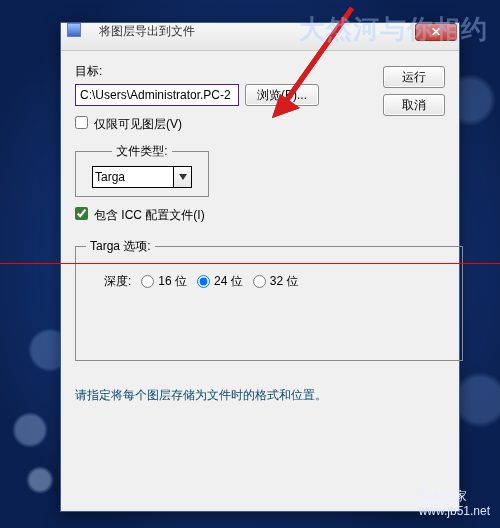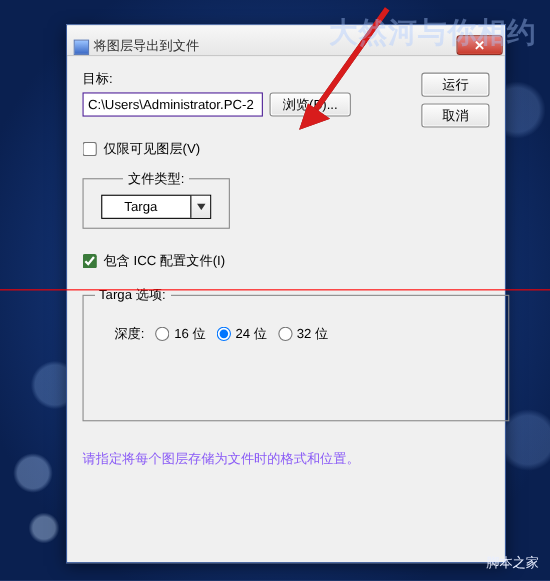--- a/index.html
+++ b/index.html
@@ -63,23 +63,23 @@
     box-shadow: 0 3px 14px rgba(0,0,0,0.5);
     z-index: 10;
     display: flex;
     flex-direction: column;
   }
   .titlebar {
     height: 28px;
     background: linear-gradient(#f7f7f7, #e7e7e7);
     border-bottom: 1px solid #c8c8c8;
     display: flex;
-    align-items: flex-end;
+    align-items: flex-start;
     padding: 0 2px 0 6px;
-    gap: 4px;
+    gap: 18px;
   }
   .titlebar .appicon {
     width: 14px; height: 14px;
     background: linear-gradient(#9ac3ff,#3b69c5);
     border: 1px solid #5d7dbb;
   }
   .titlebar .title { color: #333; flex: 1; }
   .titlebar .close {
     width: 42px; height: 18px;
     background: linear-gradient(#e58a8a,#c93a2b);
@@ -124,60 +124,60 @@
   .side-btns {
     position: absolute;
     right: 14px;
     top: 15px;
     display: flex;
     flex-direction: column;
     gap: 6px;
   }
   .side-btns .btn { width: 62px; }
   .prefix-input { width: 266px; }
-  .chk-row { display: flex; align-items: center; gap: 6px; margin-top: 21px; }
+  .chk-row { display: flex; gap: 6px; margin-top: 10px; }
   input[type="checkbox"] {
     width: 13px; height: 13px; margin: 0;
     accent-color: #3a7a3a;
   }
   fieldset.ft {
     border: 1px solid #8a8a8a;
     margin: 10px 0 0 0;
     padding: 6px 8px 8px 8px;
     width: 134px;
     text-align: center;
   }
   fieldset legend { padding: 0 4px; font-size: 12px; }
   .combo {
     display: inline-flex;
     border: 1px solid #000;
     height: 22px;
     background: #fff;
   }
-  .combo .combo-val { padding: 0 20px; display: flex; align-items: center; min-width: 80px; }
+  .combo .combo-val { padding: 0 2px; display: flex; align-items: center; min-width: 80px; }
   .combo .combo-btn {
     width: 18px;
     display: flex; align-items: center; justify-content: center;
     border-left: 1px solid #000;
     background: linear-gradient(#fdfdfd,#e6e6e6);
     cursor: pointer;
   }
   .combo .combo-btn svg { width: 8px; height: 6px; }
   fieldset.opts {
     border: 1px solid #8a8a8a;
     margin: 14px 0 0 0;
     padding: 18px 10px 70px 10px;
     width: 388px;
   }
   .depth-row { display: flex; align-items: center; gap: 10px; margin-left: 18px; }
   .radio { display: inline-flex; align-items: center; gap: 4px; }
   input[type="radio"] { margin: 0; }
   .hint {
     margin-top: 26px;
-    color: #8b5cf6;
+    color: #0c4a6e;
   }
 
   
   .arrow {
     position: absolute;
     z-index: 55;
     left: 266px; top: 2px;
     width: 100px; height: 120px;
     pointer-events: none;
   }
@@ -266,13 +266,14 @@
     <filter id="sh">
         <feDropShadow dx="0" dy="0" stdDeviation="0.6" flood-color="#600"></feDropShadow>
       </filter>
   </defs>
   <line x1="86" y1="6" x2="18" y2="102" stroke="#d81e1e" stroke-width="5" filter="url(#sh)"></line>
   <polygon points="6,116 14,92 34,106" fill="#d81e1e" filter="url(#sh)"></polygon>
 </svg>
 
 <div class="wm-bottom">
   <div class="site">脚本之家</div>
+  <div>www.jb51.net</div>
 </div>
 
 </body></html>

